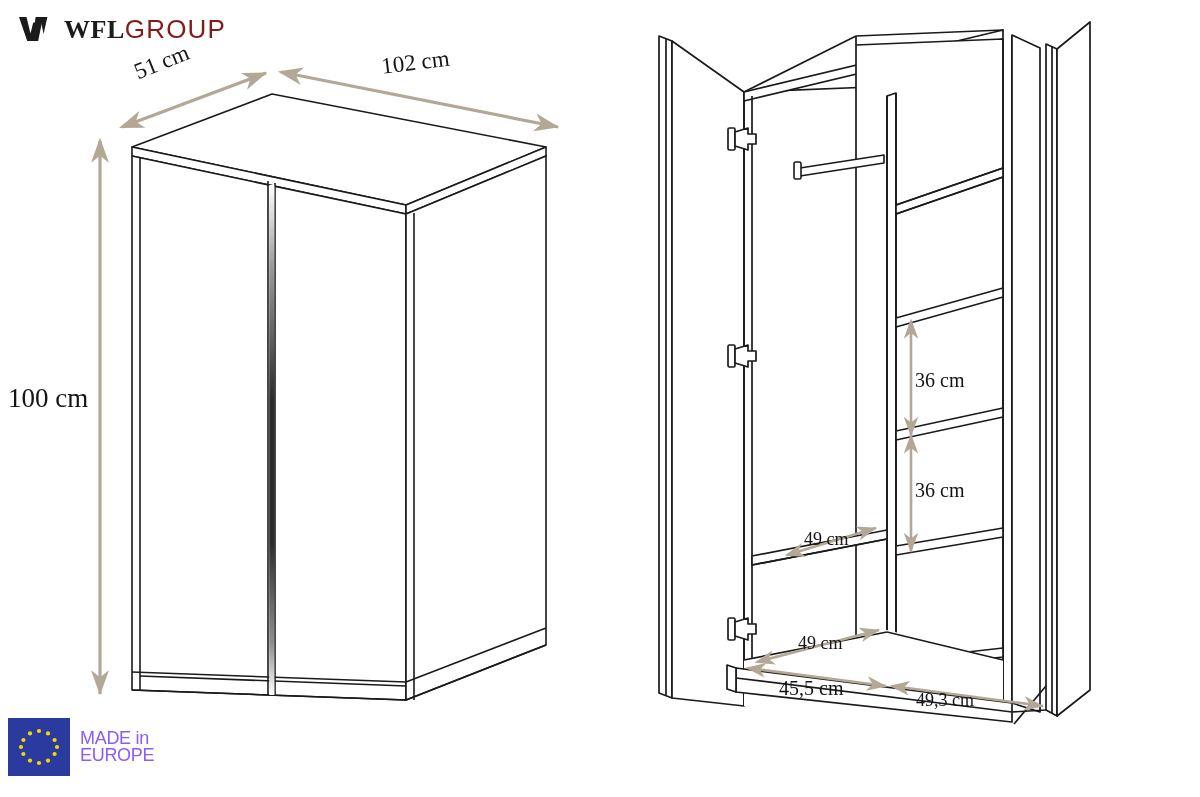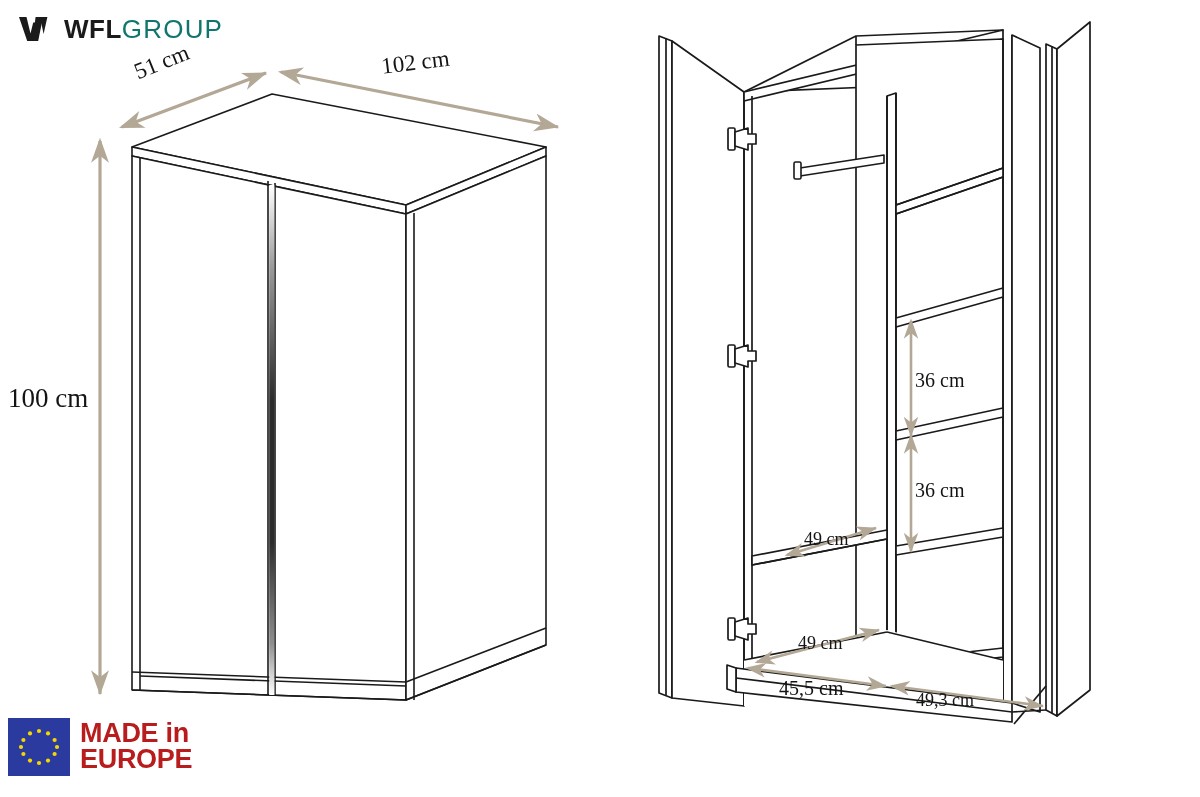--- a/index.html
+++ b/index.html
@@ -31,43 +31,43 @@
   }
   #brand .mark { display: block; }
   #brand .wordmark {
     font-family: "Liberation Sans", sans-serif;
     font-size: 26px;
     letter-spacing: 0.5px;
     color: #1b1b1b;
     line-height: 1;
     white-space: nowrap;
   }
-  #brand .wordmark .w-bold { font-weight: 700; }
-  #brand .wordmark .w-light { font-weight: 400; color: #0f766e; letter-spacing: 1.2px; }
+  #brand .wordmark .w-bold { font-weight: 700; font-family: Liberation Serif, serif; }
+  #brand .wordmark .w-light { font-weight: 400; color: #7f1d1d; letter-spacing: 1.2px; }
 
   
   #made-badge {
     position: absolute;
     left: 8px;
     top: 718px;
     display: flex;
     align-items: center;
     gap: 10px;
   }
   #made-badge .flag {
     width: 62px;
     height: 58px;
     display: block;
   }
   #made-badge .made-text {
     font-family: "Liberation Sans", sans-serif;
-    font-weight: 700;
-    color: #b91c1c;
+    font-weight: 400;
+    color: #8b5cf6;
     line-height: 0.96;
-    font-size: 27px;
+    font-size: 18px;
     letter-spacing: -0.3px;
   }
   #made-badge .made-text .line1 { display: block; }
   #made-badge .made-text .line2 { display: block; text-align: right; }
 
   
   .drawing {
     position: absolute;
     top: 0;
     left: 0;

